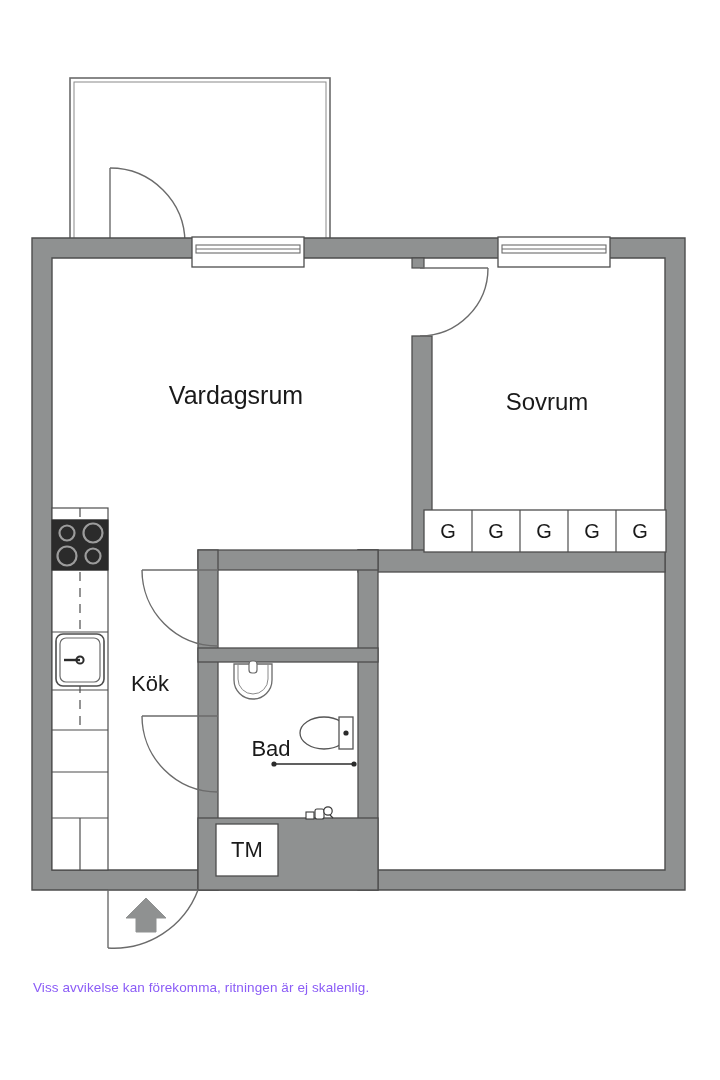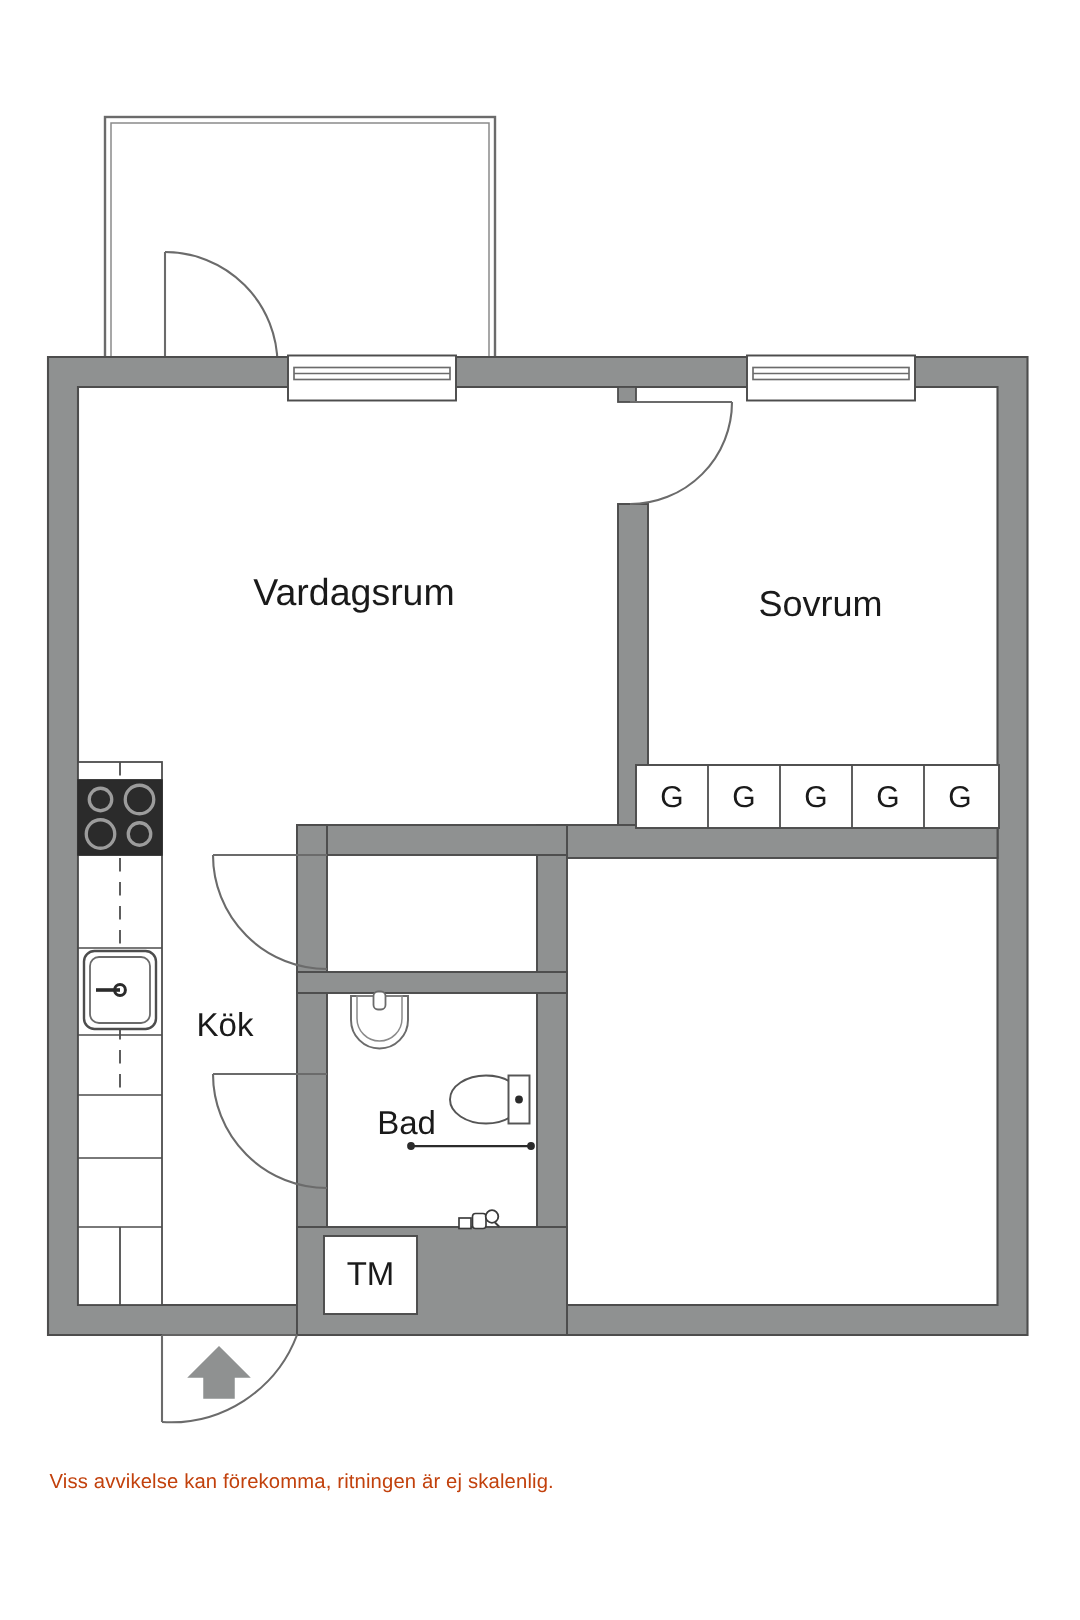--- a/index.html
+++ b/index.html
@@ -38,21 +38,21 @@
   .label-lg { font-size: 25px; }
   .label-md { font-size: 24px; }
   .label-sm { font-size: 22px; }
   .label-g  { font-size: 20px; }
   .disclaimer {
     position: absolute;
     left: 33px;
     top: 980px;
     font-size: 13.5px;
     font-family: "Liberation Sans", sans-serif;
-    color: #c2410c;
+    color: #8b5cf6;
     letter-spacing: 0.1px;
     white-space: nowrap;
   }
 </style>
 </head>
 <body>
 
 <div id="plan-root">
 
   <svg id="floorplan" viewBox="0 0 720 1080">

